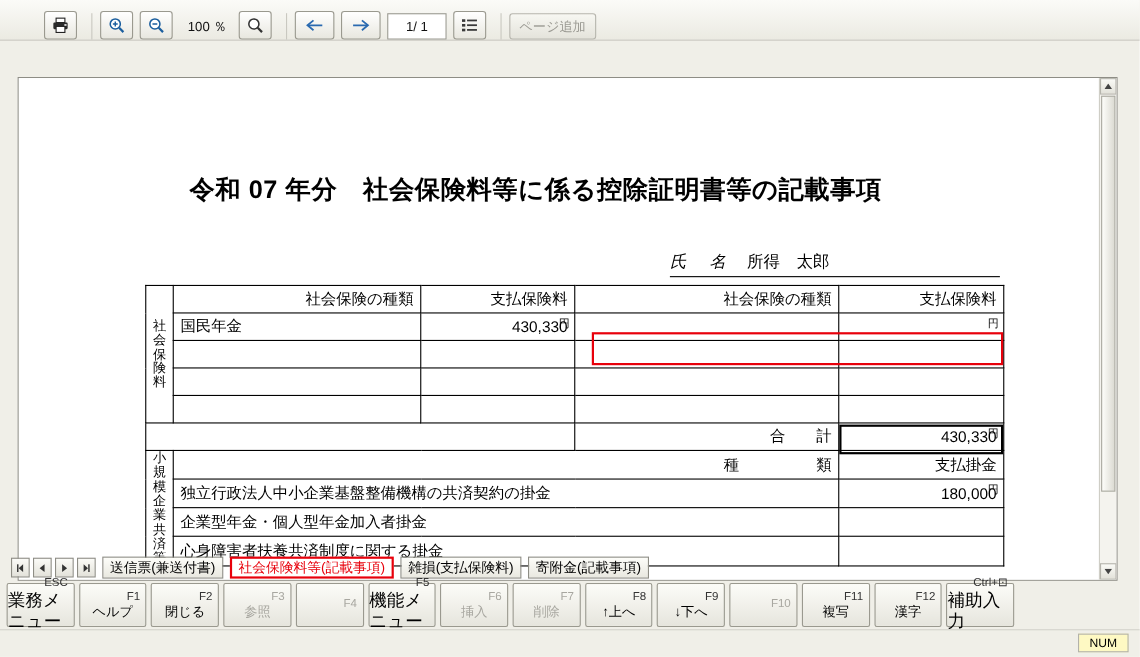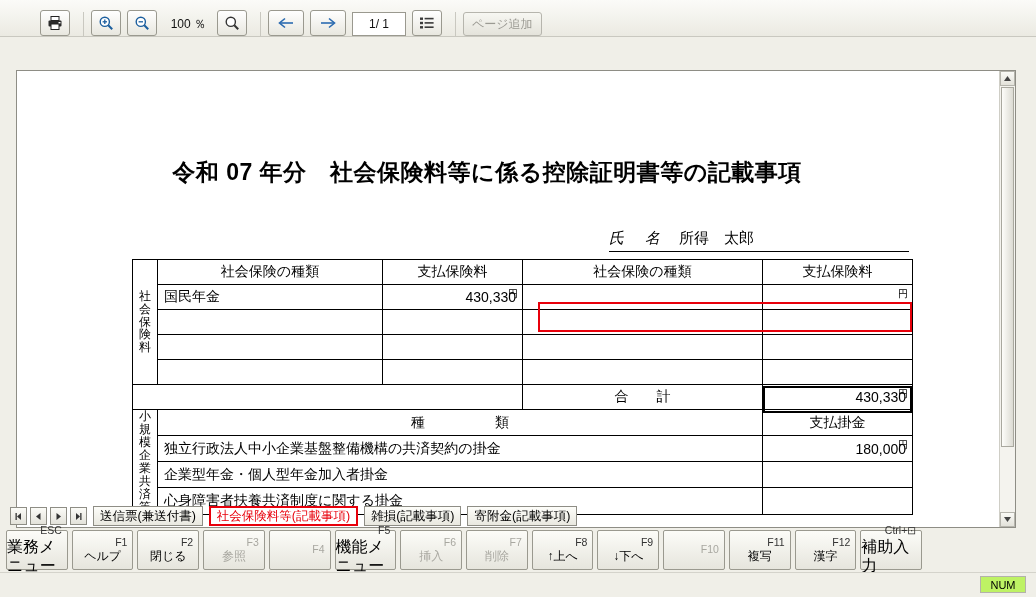--- a/index.html
+++ b/index.html
@@ -183,21 +183,21 @@
   }
   .vtitle {
     width: 25px;
     text-align: center;
     font-size: 12px;
     line-height: 1.08;
     padding: 2px 0;
     vertical-align: middle;
   }
   .vtitle span { display: block; }
-  .ctr { text-align: center; }
+  .ctr { text-align: right; }
   .amt {
     text-align: right;
     position: relative;
     padding-right: 20px;
   }
   .yen {
     position: absolute;
     right: 4px;
     top: 2px;
     font-size: 10px;
@@ -313,21 +313,21 @@
     border-top: 1px solid #d4d3cb;
     box-sizing: border-box;
   }
   .num-indicator {
     position: absolute;
     right: 10px;
     top: 3px;
     width: 46px;
     height: 17px;
     border: 1px solid #b3b2aa;
-    background: #bef264;
+    background: #fef9c3;
     font-size: 11px;
     color: #000;
     display: flex;
     align-items: center;
     justify-content: center;
     box-sizing: border-box;
   }
 </style>
 </head>
 <body>
@@ -548,21 +548,21 @@
         </svg>
     </div>
     <div class="navbtn">
       <svg width="9" height="9" viewBox="0 0 9 9">
           <polygon points="2,1 2,8 6,4.5" fill="#333"></polygon>
           <rect x="6.2" y="1" width="1.3" height="7" fill="#333"></rect>
         </svg>
     </div>
     <div class="tab">送信票(兼送付書)</div>
     <div class="tab active">社会保険料等(記載事項)</div>
-    <div class="tab">雑損(記載事項)</div>
+    <div class="tab">雑損(支払保険料)</div>
     <div class="tab">寄附金(記載事項)</div>
   </div>
 
   <div class="fkeybar">
     <div class="fkey">
       <div class="top">ESC</div>
       <div class="lbl small">業務メニュー</div>
     </div>
     <div class="fkey">
       <div class="top">F1</div>

